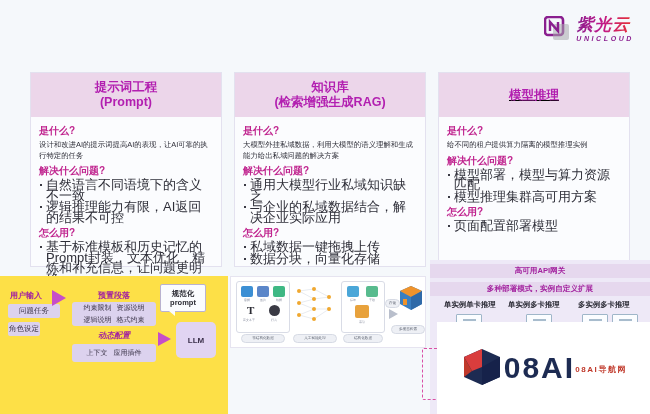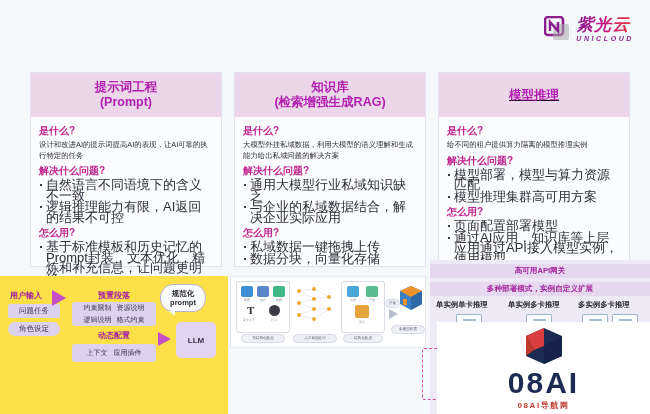--- a/index.html
+++ b/index.html
@@ -42,31 +42,31 @@
   
   .panel-left{position:absolute;left:0px;top:276px;width:228px;height:138px;
     background:#fde047;}
   .bl-arrow{position:absolute;left:52px;top:14px;width:0;height:0;
     border-top:8px solid transparent;border-bottom:8px solid transparent;
     border-left:14px solid #c64ec9;}
   .lbl-user{position:absolute;left:10px;top:14px;color:#a3239f;font-size:8px;font-weight:bold;}
   .chip{position:absolute;background:#dcd2ee;border-radius:2px;color:#3a3347;
     font-size:7.5px;text-align:center;display:flex;align-items:center;justify-content:center;}
   .chip-task{left:8px;top:28px;width:52px;height:14px;}
-  .chip-role{left:8px;top:46px;width:52px;height:14px;border-radius:7px;}
+  .chip-role{left:8px;top:46px;width:32px;height:14px;}
   .sub-block{position:absolute;left:72px;top:26px;width:84px;height:24px;
     background:#dcd2ee;border-radius:3px;display:flex;align-items:center;justify-content:center;gap:4px;}
   .sub-block2{position:absolute;left:72px;top:68px;width:84px;height:18px;
     background:#dcd2ee;border-radius:3px;display:flex;align-items:center;justify-content:center;gap:6px;}
   .sub-t{color:#3a3347;font-size:7px;}
   .hd-purple{position:absolute;color:#a3239f;font-size:8px;font-weight:bold;text-align:center;width:84px;}
   .hd-pre{left:72px;top:14px;}
-  .hd-dyn{left:72px;top:54px;}
+  .hd-dyn{left:72px;top:54px;font-style:italic;}
   .callout{position:absolute;left:160px;top:8px;width:44px;height:26px;
-    background:#fbfcfe;border:1px solid #b9b2cf;border-radius:13px;
+    background:#fbfcfe;border:1px solid #b9b2cf;border-radius:2px;
     display:flex;flex-direction:column;align-items:center;justify-content:center;}
   .callout span{font-size:7.5px;color:#2b2b33;font-weight:bold;line-height:9px;}
   .callout:after{content:"";position:absolute;left:8px;bottom:-5px;
     width:0;height:0;border-left:6px solid transparent;border-top:5px solid #fbfcfe;}
   .llm-box{position:absolute;left:176px;top:46px;width:40px;height:36px;
     background:#e1d4f2;border-radius:5px;display:flex;align-items:center;justify-content:center;
     color:#3a2f4a;font-size:8px;font-weight:bold;}
   .llm-arrow{position:absolute;left:158px;top:56px;width:0;height:0;
     border-top:7px solid transparent;border-bottom:7px solid transparent;
     border-left:13px solid #c64ec9;}
@@ -91,28 +91,28 @@
 
   
   .panel-right{position:absolute;left:430px;top:260px;width:220px;height:154px;
     background:#eee9f7;}
   .bar{position:absolute;left:0;width:220px;height:14px;
     display:flex;align-items:center;justify-content:center;}
   .bar1{top:4px;background:#e6d8ee;}
   .bar2{top:22px;background:#e6d8ee;}
   .bar-t{color:#a3239f;font-size:7.6px;font-weight:bold;}
   .colhead{position:absolute;top:40px;color:#2c2c36;font-size:7.4px;font-weight:bold;}
-  .ch1{left:6px;}.ch2{left:78px;}.ch3{left:148px;}
+  .ch1{left:14px;}.ch2{left:78px;}.ch3{left:148px;}
   .srv{position:absolute;background:#fbfdff;border:1px solid #9fb6c9;border-radius:1px;}
   .srv-i{position:absolute;background:#e9f1f7;border:1px solid #a8bccd;
     font-size:3.4px;color:#5a7186;text-align:center;line-height:7px;}
 
   
   .wm{position:absolute;left:437px;top:322px;width:213px;height:92px;
-    background:#ffffff;display:flex;flex-direction:column;
+    background:#ffffff;display:flex;flex-direction:row;
     align-items:center;justify-content:center;}
   .wm-cube{width:44px;height:40px;position:relative;margin-bottom:2px;}
   .wm-txt{font-size:30px;font-weight:bold;color:#1d2b52;letter-spacing:2px;line-height:30px;}
   .wm-sub{font-size:8px;font-weight:bold;color:#c0392b;letter-spacing:1.6px;margin-top:2px;}
 </style>
 </head>
 <body>
 
 <div class="stage">
 
@@ -181,21 +181,20 @@
       <div class="sec-h">是什么?</div>
       <p class="sec-p">给不同的租户提供算力隔离的模型推理实例</p>
       <div class="sec-h">解决什么问题?</div>
       <ul class="sec-ul">
         <li>模型部署，模型与算力资源匹配</li>
         <li>模型推理集群高可用方案</li>
       </ul>
       <div class="sec-h">怎么用?</div>
       <ul class="sec-ul">
         <li>页面配置部署模型</li>
-        <li>通过AI应用，知识库等上层应用通过API接入模型实例，使用模型</li>
       </ul>
     </div>
   </div>
 
   <div class="panel-left">
     <div class="lbl-user">用户输入</div>
     <div class="chip chip-task">问题任务</div>
     <div class="chip chip-role">角色设定</div>
     <div class="bl-arrow"></div>
 

